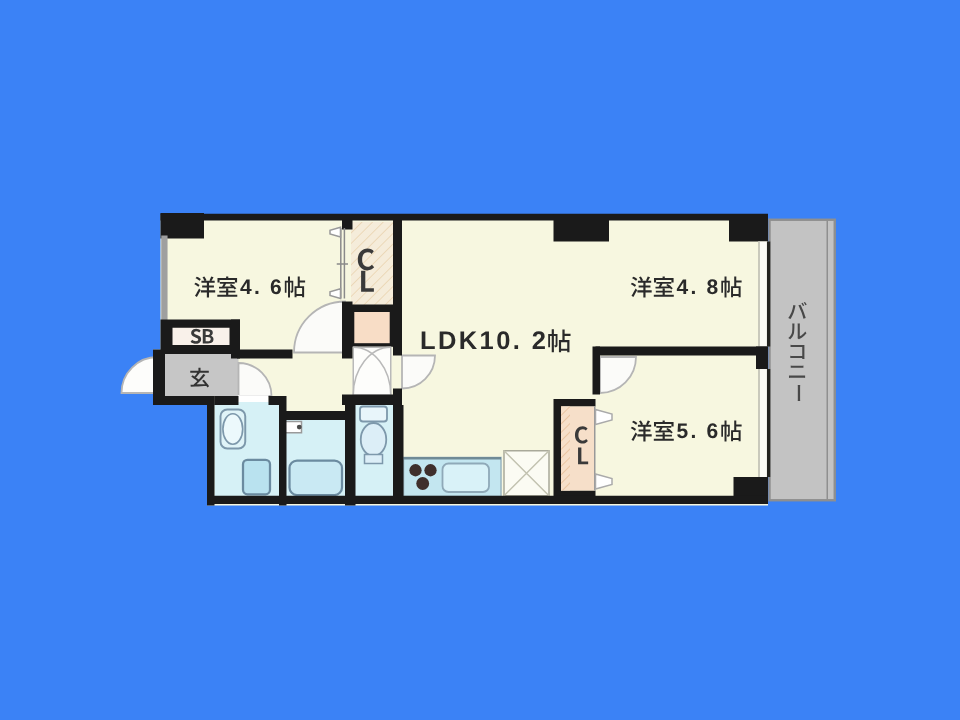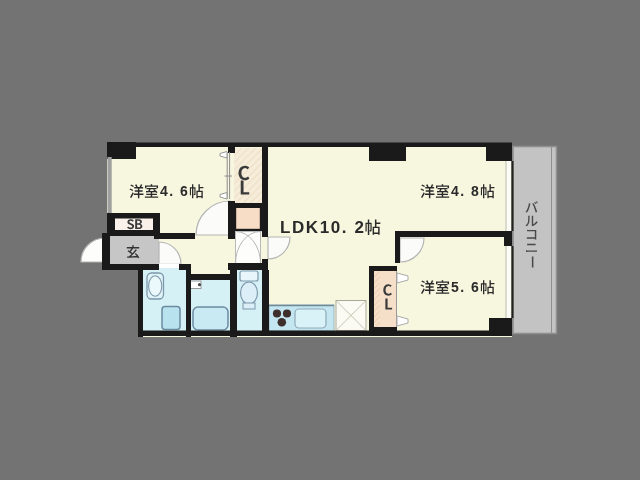--- a/index.html
+++ b/index.html
@@ -1,15 +1,15 @@
 <!DOCTYPE html>
 <html><head><meta charset="utf-8">
 <style>
 html,body{margin:0;padding:0;background:#ffffff;}
-#page{position:relative;width:640px;height:480px;background:#737373;font-family:"Liberation Sans",sans-serif;}
+#page{position:relative;width:640px;height:480px;background:#3b82f6;font-family:"Liberation Sans",sans-serif;}
 </style></head>
 <body>
 <div id="page">
 <svg width="640" height="480" viewBox="0 0 640 480" xmlns="http://www.w3.org/2000/svg">
 <defs>
 <pattern id="hatch" width="5" height="5" patternUnits="userSpaceOnUse" patternTransform="rotate(45)">
 <rect width="5" height="5" fill="#f5ecda"></rect>
           <line x1="0" y1="0" x2="0" y2="5" stroke="#e9d2ad" stroke-width="1"></line>
 </pattern>
 <pattern id="hatch2" width="4" height="4" patternUnits="userSpaceOnUse" patternTransform="rotate(45)">

